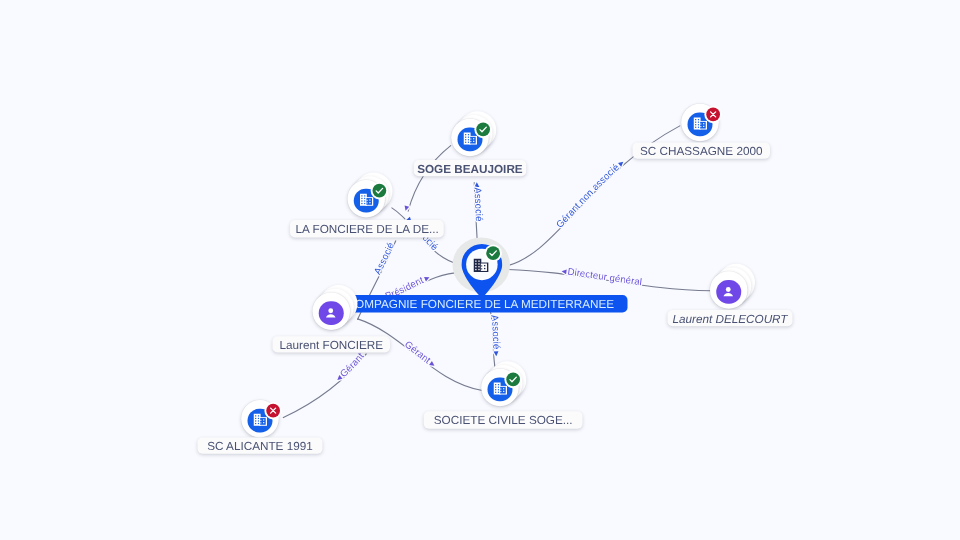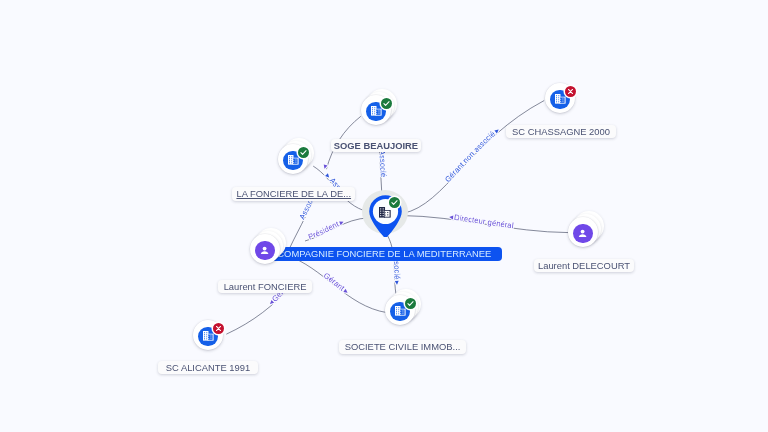--- a/index.html
+++ b/index.html
@@ -13,21 +13,21 @@
   .card{position:absolute;border-radius:50%;background:#fff;
         box-shadow:0 1px 3px rgba(40,45,70,.22),0 0 0 .5px rgba(40,45,70,.05);}
   .stack{position:absolute;border-radius:50%;background:#fff;
         box-shadow:0 1px 3px rgba(40,45,70,.18);}
   .icircle{position:absolute;border-radius:50%;display:flex;align-items:center;justify-content:center;}
   .badge{position:absolute;border-radius:50%;display:flex;align-items:center;justify-content:center;
          box-shadow:0 0 0 1.5px #fff;}
   .label{position:absolute;background:#fbfbfc;border-radius:4px;
          box-shadow:0 1px 3px rgba(40,45,70,.2);
          color:#4a5273;font-size:9.4px;line-height:1;white-space:nowrap;
-         display:flex;align-items:center;justify-content:center;margin-top:11px;}
+         display:flex;align-items:center;justify-content:center;}
   .label.sel{background:#0d53f0;color:#d6ecff;box-shadow:none;}
   .pin{position:absolute;}
   .etext{font-size:7.8px;font-family:"Liberation Sans",sans-serif;paint-order:stroke;stroke:#f9faff;stroke-width:2.1px;stroke-linejoin:round;}
 </style>
 </head>
 <body>
 
 <div id="stage">
   <svg class="layer" id="edges">
       <g>
@@ -177,21 +177,21 @@
               <rect x="11.6" y="11.0" width="2.4" height="1.6"></rect>
               <rect x="11.6" y="15.8" width="2.4" height="1.6"></rect>
             </g>
           </svg>
         </div>
         <div class="badge" style="left: 297.8px; top: 147.1px; width: 11px; height: 11px; background: rgb(27, 122, 61);">
           <svg width="11" height="11" viewBox="0 0 24 24" aria-hidden="true">
             <path d="M6.4 12.4l3.6 3.7 7.6-8" fill="none" stroke="#fff" stroke-width="2.3" stroke-linecap="round" stroke-linejoin="round"></path>
           </svg>
         </div>
-        <div class="label" style="width: 122.9px; height: 13.5px; top: 176px; left: 232.3px; text-decoration: underline;">LA FONCIERE DE LA DE...</div>
+        <div class="label" style="width: 122.9px; height: 13.5px; top: 176px; left: 232.3px;">LA FONCIERE DE LA DE...</div>
       </div>
       <div class="node">
         <div class="card" style="left: 545px; top: 83px; width: 30px; height: 30px;"></div>
         <div class="icircle" style="left: 550.4px; top: 89.6px; width: 19.2px; height: 19.2px; background: rgb(21, 96, 232);">
           <svg width="10.6" height="9.628333333333334" viewBox="0 0 24 21.8" aria-hidden="true" style="display:block;overflow:visible">
             <path fill="#ffffff" d="M0 0h12.4v21.8H0z"></path>
             <g fill="#1560e8">
               <rect x="2.4" y="2.8" width="2.2" height="2.2"></rect>
               <rect x="7.5" y="2.8" width="2.2" height="2.2"></rect>
               <rect x="2.4" y="7.4" width="2.2" height="2.2"></rect>
@@ -221,21 +221,21 @@
       <div class="node">
         <div class="stack" style="left: 574.2px; top: 210.6px; width: 30px; height: 30px;"></div>
         <div class="stack" style="left: 571.1px; top: 213.8px; width: 30px; height: 30px;"></div>
         <div class="card" style="left: 568px; top: 217px; width: 30px; height: 30px;"></div>
         <div class="icircle" style="left: 573.4px; top: 223.6px; width: 19.2px; height: 19.2px; background: rgb(112, 72, 232);">
           <svg width="13.2" height="13.2" viewBox="0 0 24 24" aria-hidden="true">
             <circle cx="12" cy="8.4" r="3.5" fill="#fff"></circle>
             <path fill="#fff" d="M12 13.3c-3.5 0-6.2 2.1-6.9 4.8h13.8c-.7-2.7-3.4-4.8-6.9-4.8z"></path>
           </svg>
         </div>
-        <div class="label" style="width: 100.8px; height: 13.2px; top: 248.25px; left: 533.6px;">Laurent DELECOURT</div>
+        <div class="label" style="width: 100.8px; height: 13.2px; top: 248.25px; left: 533.6px; font-style: italic;">Laurent DELECOURT</div>
       </div>
       <div class="node">
         <div class="stack" style="left: 256.2px; top: 227.6px; width: 30px; height: 30px;"></div>
         <div class="stack" style="left: 253.1px; top: 230.8px; width: 30px; height: 30px;"></div>
         <div class="card" style="left: 250px; top: 234px; width: 30px; height: 30px;"></div>
         <div class="icircle" style="left: 255.4px; top: 240.6px; width: 19.2px; height: 19.2px; background: rgb(112, 72, 232);">
           <svg width="13.2" height="13.2" viewBox="0 0 24 24" aria-hidden="true">
             <circle cx="12" cy="8.4" r="3.5" fill="#fff"></circle>
             <path fill="#fff" d="M12 13.3c-3.5 0-6.2 2.1-6.9 4.8h13.8c-.7-2.7-3.4-4.8-6.9-4.8z"></path>
           </svg>
@@ -267,21 +267,21 @@
               <rect x="11.6" y="11.0" width="2.4" height="1.6"></rect>
               <rect x="11.6" y="15.8" width="2.4" height="1.6"></rect>
             </g>
           </svg>
         </div>
         <div class="badge" style="left: 404.8px; top: 298.1px; width: 11px; height: 11px; background: rgb(27, 122, 61);">
           <svg width="11" height="11" viewBox="0 0 24 24" aria-hidden="true">
             <path d="M6.4 12.4l3.6 3.7 7.6-8" fill="none" stroke="#fff" stroke-width="2.3" stroke-linecap="round" stroke-linejoin="round"></path>
           </svg>
         </div>
-        <div class="label" style="width: 126.3px; height: 13.9px; top: 329.25px; left: 339.4px;">SOCIETE CIVILE IMMOB...</div>
+        <div class="label" style="width: 126.3px; height: 13.9px; top: 329.25px; left: 339.4px;">SOCIETE CIVILE SOGE...</div>
       </div>
       <div class="node">
         <div class="card" style="left: 193px; top: 320px; width: 30px; height: 30px;"></div>
         <div class="icircle" style="left: 198.4px; top: 326.6px; width: 19.2px; height: 19.2px; background: rgb(21, 96, 232);">
           <svg width="10.6" height="9.628333333333334" viewBox="0 0 24 21.8" aria-hidden="true" style="display:block;overflow:visible">
             <path fill="#ffffff" d="M0 0h12.4v21.8H0z"></path>
             <g fill="#1560e8">
               <rect x="2.4" y="2.8" width="2.2" height="2.2"></rect>
               <rect x="7.5" y="2.8" width="2.2" height="2.2"></rect>
               <rect x="2.4" y="7.4" width="2.2" height="2.2"></rect>

